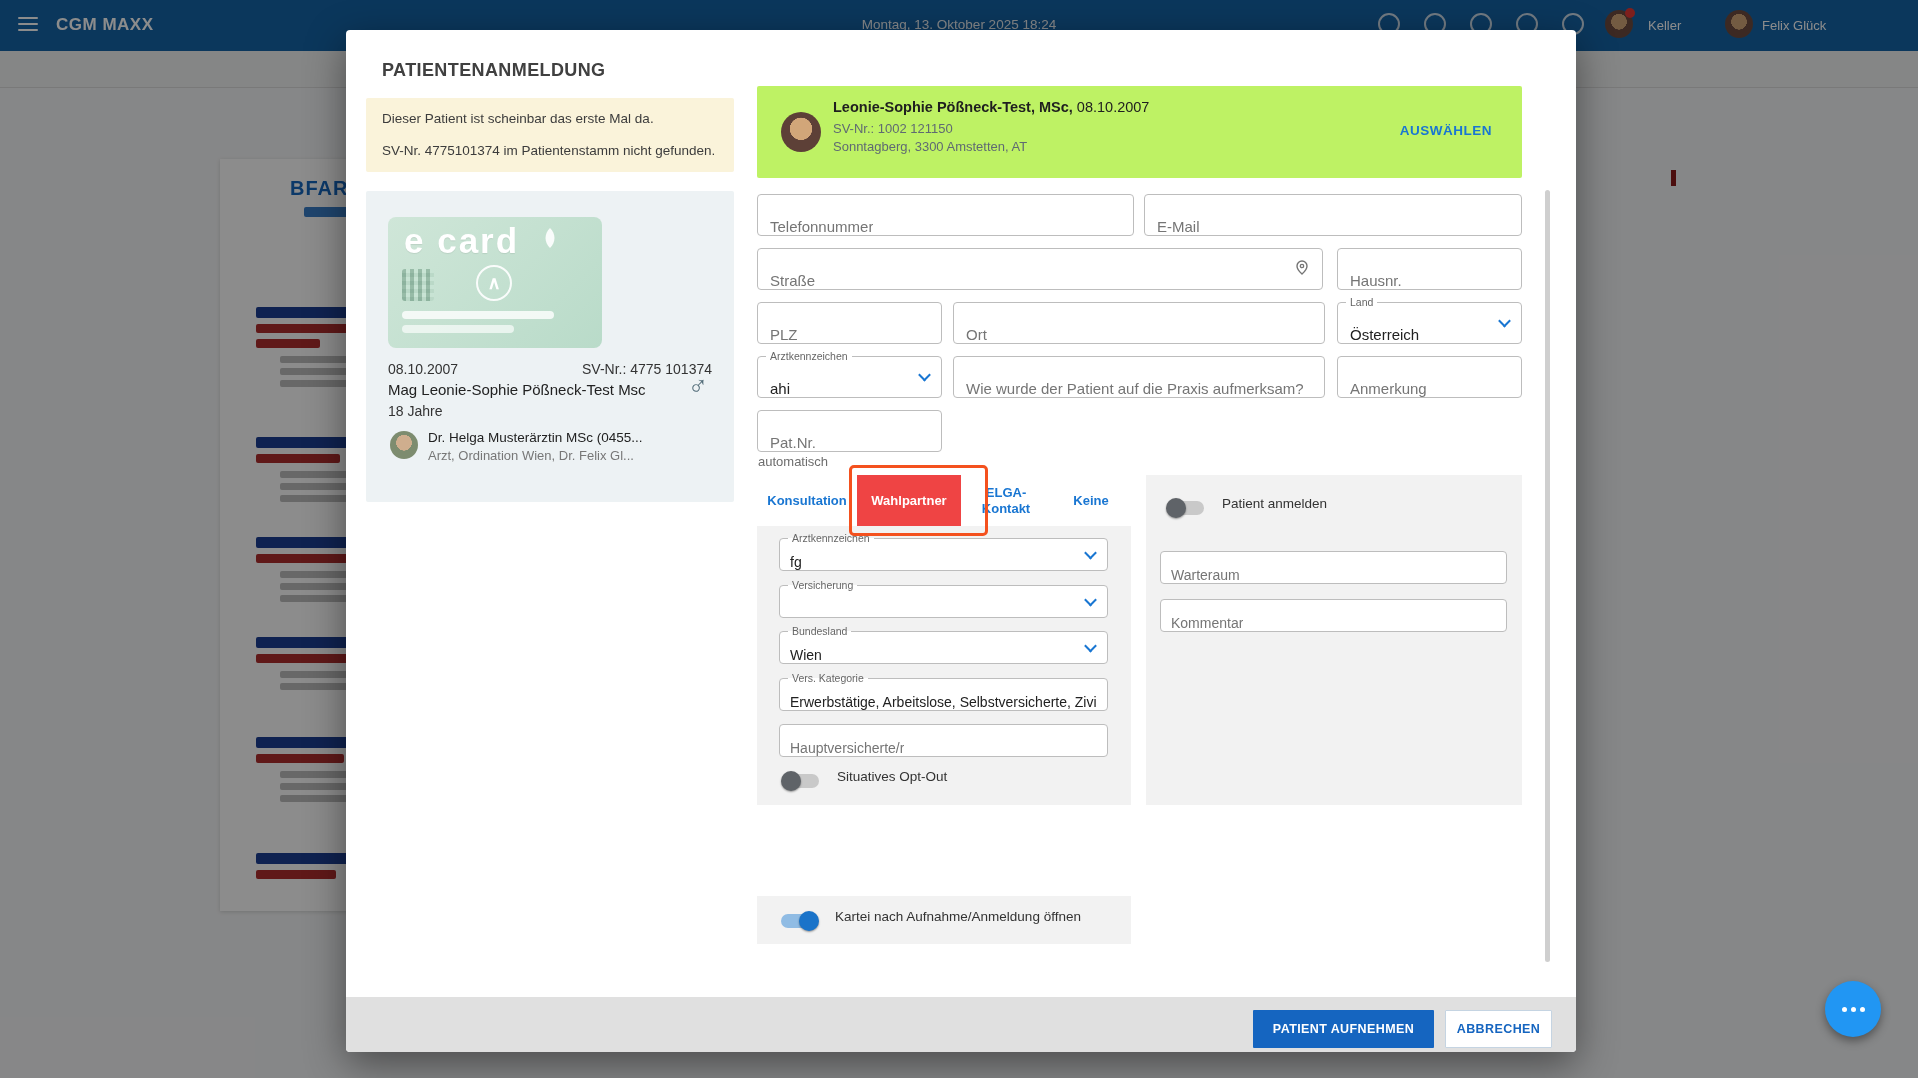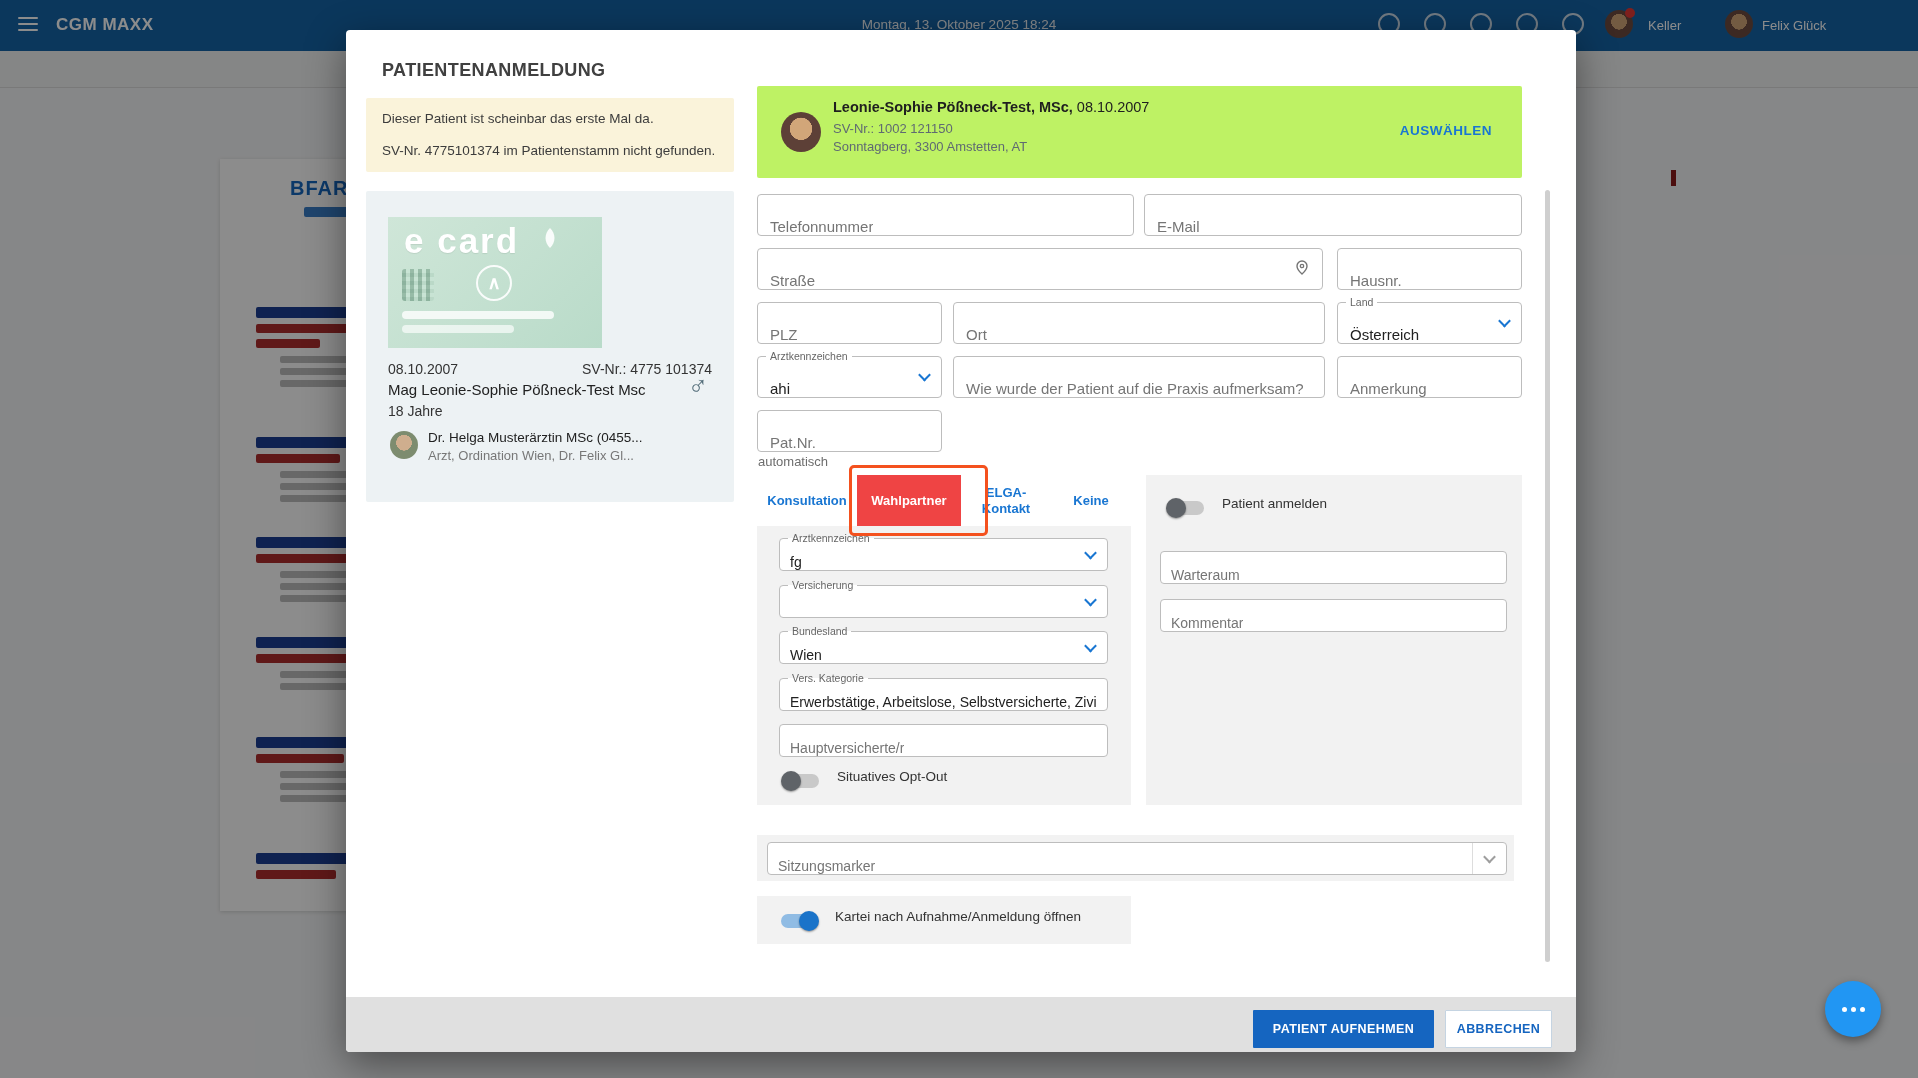--- a/index.html
+++ b/index.html
@@ -34,21 +34,21 @@
   
   .modal{position:absolute;left:346px;top:30px;width:1230px;height:1022px;background:#fff;border-radius:4px;
          box-shadow:0 12px 40px rgba(0,0,0,.45);z-index:10}
   .modal-title{position:absolute;left:36px;top:30px;font-size:18px;font-weight:bold;color:#404040;letter-spacing:.4px}
 
   .warn{position:absolute;left:20px;top:68px;width:368px;height:74px;background:#faf3da;padding:13px 16px;border-radius:2px}
   .warn div{font-size:13.5px;color:#3c3c3c;line-height:16px}
   .warn div + div{margin-top:16px}
 
   .pcard{position:absolute;left:20px;top:161px;width:368px;height:311px;background:#edf2f4;border-radius:2px}
-  .ecard{position:absolute;left:22px;top:26px;width:214px;height:131px;border-radius:0;
+  .ecard{position:absolute;left:22px;top:26px;width:214px;height:131px;border-radius:8px;
          background:linear-gradient(135deg,#cfe6d8,#b9dbc9);overflow:hidden}
   .ec-title{position:absolute;left:16px;top:4px;font-size:35px;font-weight:bold;color:#fff;letter-spacing:2px;text-shadow:0 1px 1px rgba(0,0,0,.08)}
   .ec-leaf{position:absolute;left:152px;top:10px}
   .ec-logo{position:absolute;left:88px;top:48px;width:36px;height:36px;border:2px solid rgba(255,255,255,.9);border-radius:50%;
            color:#fff;font-size:18px;text-align:center;line-height:32px;font-weight:bold}
   .ec-qr{position:absolute;left:14px;top:52px;width:32px;height:32px;border-radius:3px;
          background:repeating-linear-gradient(90deg,rgba(130,170,148,.7) 0 4px,rgba(200,228,212,.6) 4px 8px),
                     repeating-linear-gradient(0deg,rgba(130,170,148,.5) 0 4px,rgba(200,228,212,.4) 4px 8px)}
   .ec-bar1{position:absolute;left:14px;top:94px;width:152px;height:8px;background:rgba(255,255,255,.8);border-radius:4px}
   .ec-bar2{position:absolute;left:14px;top:108px;width:112px;height:8px;background:rgba(255,255,255,.65);border-radius:4px}
@@ -335,28 +335,20 @@
       </div>
     <div class="sw-label" style="left:76px;top:21px">Patient anmelden</div>
     <div class="fld small" style="left:14px;top:76px;width:347px">
       <span class="ph">Warteraum</span>
     </div>
     <div class="fld small" style="left:14px;top:124px;width:347px">
       <span class="ph">Kommentar</span>
     </div>
   </div>
 
-  <div class="panel-s">
-    <div class="fld small" style="left:10px;top:7px;width:740px">
-      <span class="ph">Sitzungsmarker</span>
-      <span class="sm-chevbox">
-        <span class="chev gray"></span>
-      </span>
-    </div>
-  </div>
 
   <div class="panel-k">
     <div class="sw on" style="left:24px;top:18px">
         <span class="kn"></span>
       </div>
     <div class="sw-label" style="left:78px;top:13px">Kartei nach Aufnahme/Anmeldung öffnen</div>
   </div>
 
   <div class="scrollthumb"></div>
 

